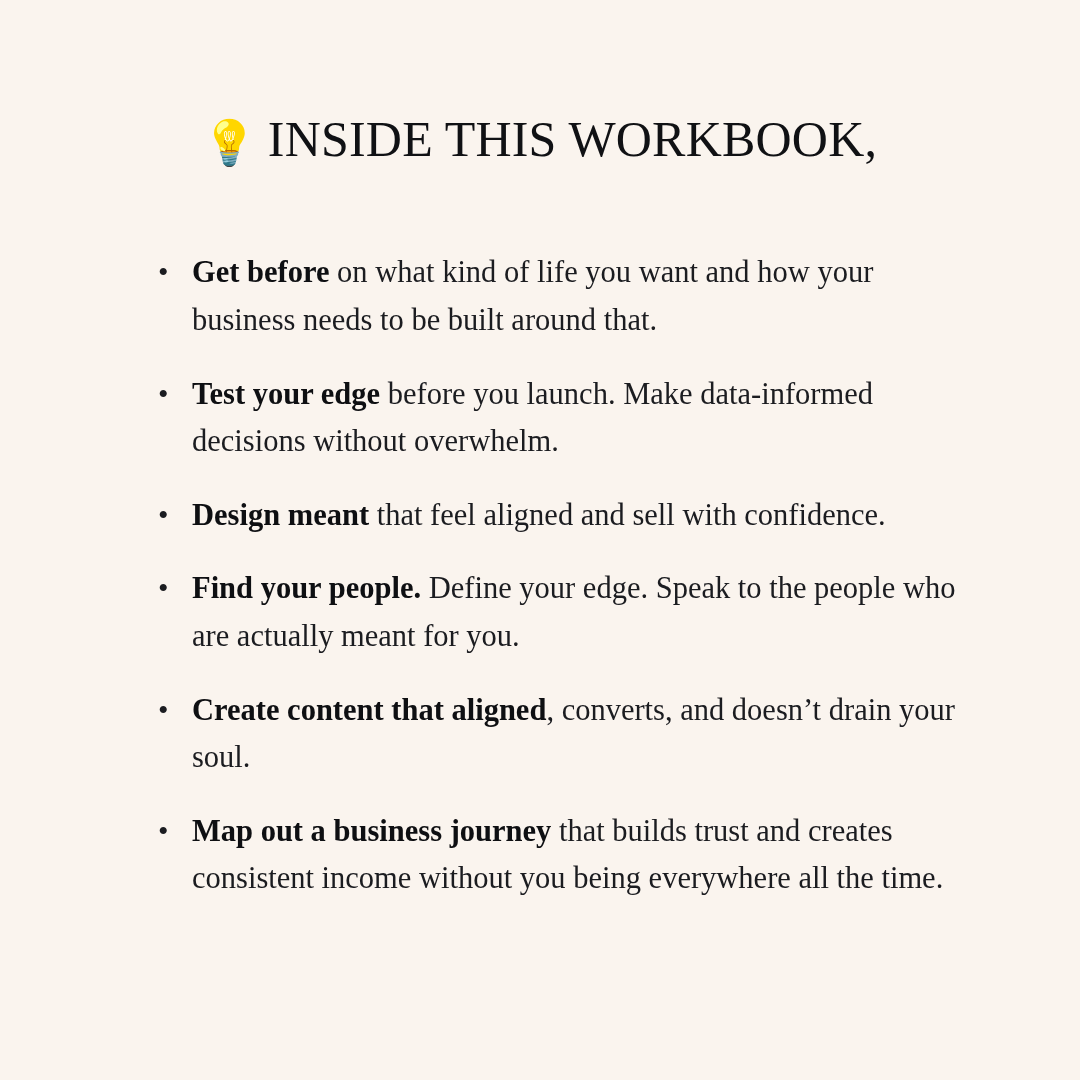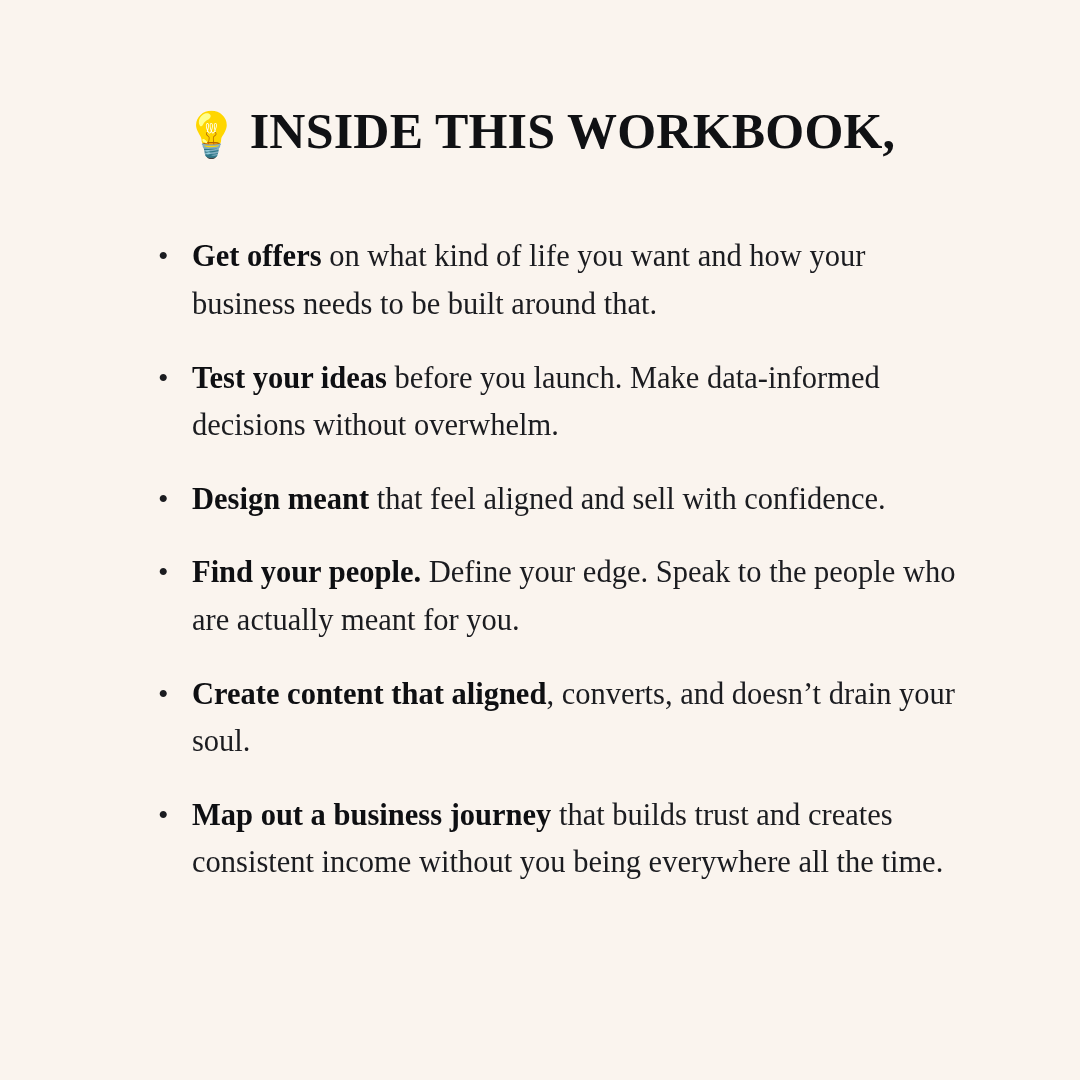--- a/index.html
+++ b/index.html
@@ -23,22 +23,22 @@
     display: flex;
     flex-direction: column;
   }
   .headline {
     text-align: center;
     font-family: "Liberation Serif", serif;
     font-size: 50px;
     line-height: 1.42;
     letter-spacing: 0.2px;
     color: #101114;
-    font-weight: 700;
-    margin: 0 auto;
+    font-weight: 400;
+    margin: 8px auto;
     max-width: 760px;
     text-transform: uppercase;
   }
   .headline .bulb {
     font-size: 44px;
     vertical-align: -2px;
     margin-right: 10px;
   }
   .headline-line {
     display: block;
@@ -83,25 +83,25 @@
 
 <div class="page">
 
   <h1 class="headline">
     <span class="headline-line"><span class="bulb">💡</span><span>INSIDE THIS WORKBOOK,</span></span>
   </h1>
 
   <ul class="list">
     <li class="list-item">
       <span class="bullet">•</span>
-      <span class="lead">Get offers</span><span class="rest"> on what kind of life you want and how your business needs to be built around that.</span>
+      <span class="lead">Get before</span><span class="rest"> on what kind of life you want and how your business needs to be built around that.</span>
     </li>
     <li class="list-item">
       <span class="bullet">•</span>
-      <span class="lead">Test your ideas</span><span class="rest"> before you launch. Make data-informed decisions without overwhelm.</span>
+      <span class="lead">Test your edge</span><span class="rest"> before you launch. Make data-informed decisions without overwhelm.</span>
     </li>
     <li class="list-item">
       <span class="bullet">•</span>
       <span class="lead">Design meant</span><span class="rest"> that feel aligned and sell with confidence.</span>
     </li>
     <li class="list-item">
       <span class="bullet">•</span>
       <span class="lead">Find your people.</span><span class="rest"> Define your edge. Speak to the people who are actually meant for you.</span>
     </li>
     <li class="list-item">

